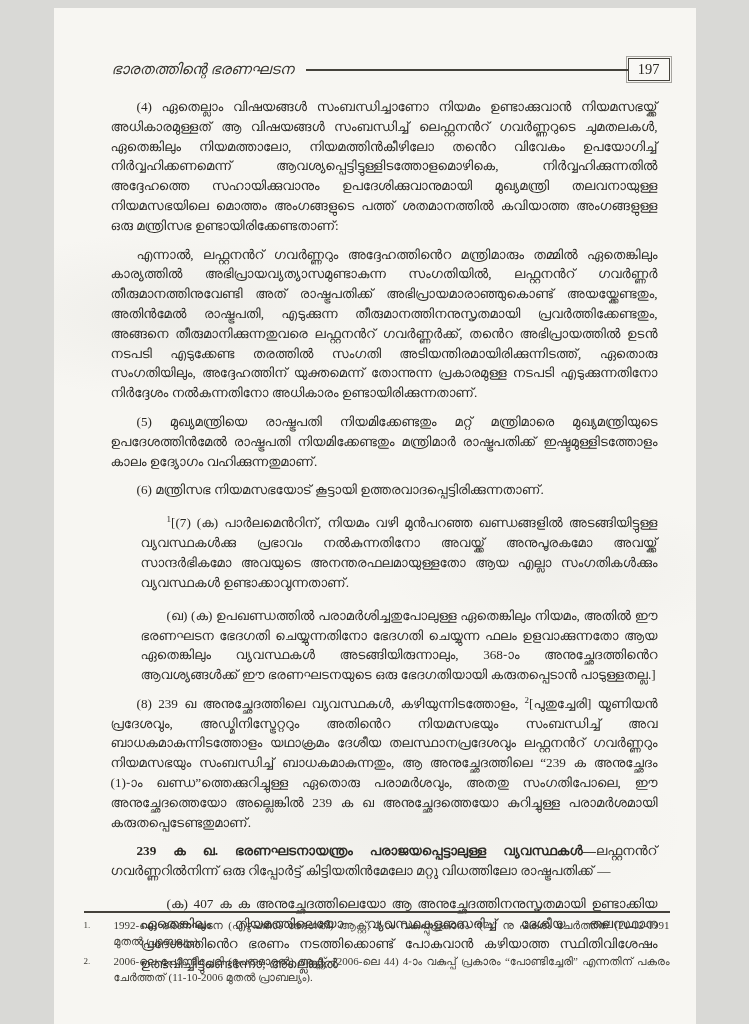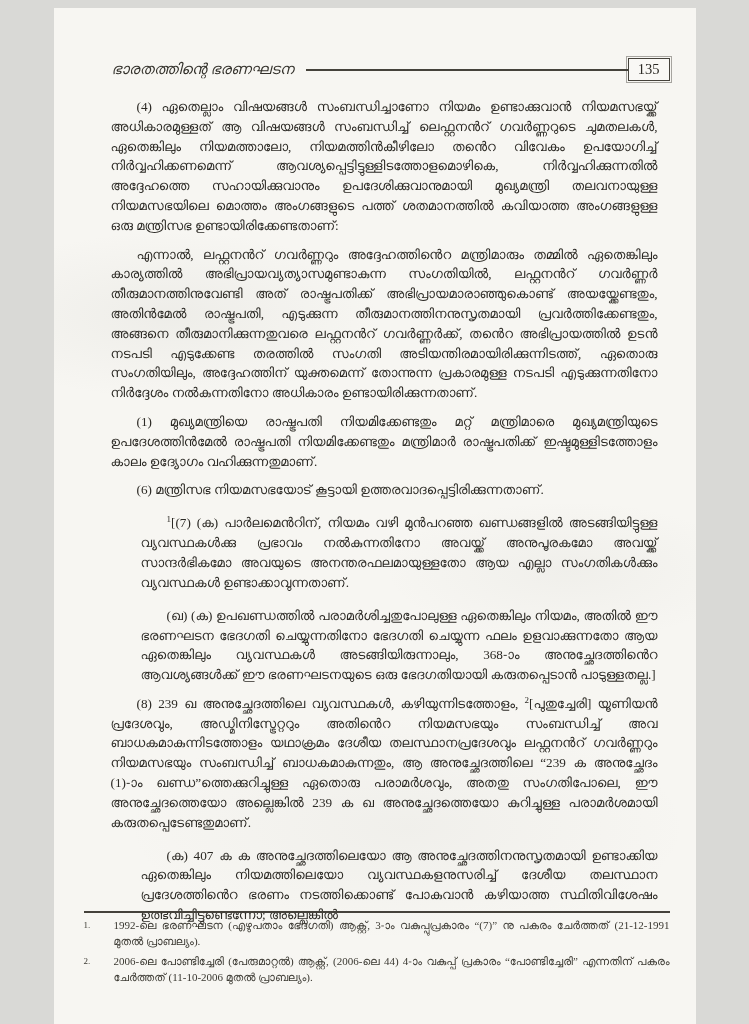--- a/index.html
+++ b/index.html
@@ -89,39 +89,40 @@
   .footnote-text { flex: 1; text-align: justify; }
 </style>
 </head>
 <body>
 
 <div class="page">
 
   <div class="header">
     <span class="header-title">ഭാരതത്തിന്റെ ഭരണഘടന</span>
     <span class="header-rule"></span>
-    <span class="page-number-box">135</span>
+    <span class="page-number-box">197</span>
   </div>
 
   <div class="body-text">
 
     <p class="para">(4) ഏതെല്ലാം വിഷയങ്ങൾ സംബന്ധിച്ചാണോ നിയമം ഉണ്ടാക്കുവാൻ നിയമസഭയ്ക്ക് അധികാരമുള്ളത് ആ വിഷയങ്ങൾ സംബന്ധിച്ച് ലെഫ്റ്റനൻറ് ഗവർണ്ണറുടെ ചുമതലകൾ, ഏതെങ്കിലും നിയമത്താലോ, നിയമത്തിൻകീഴിലോ തൻെറ വിവേകം ഉപയോഗിച്ച് നിർവ്വഹിക്കണമെന്ന് ആവശ്യപ്പെട്ടിട്ടുള്ളിടത്തോളമൊഴികെ, നിർവ്വഹിക്കുന്നതിൽ അദ്ദേഹത്തെ സഹായിക്കുവാനും ഉപദേശിക്കുവാനുമായി മുഖ്യമന്ത്രി തലവനായുള്ള നിയമസഭയിലെ മൊത്തം അംഗങ്ങളുടെ പത്ത് ശതമാനത്തിൽ കവിയാത്ത അംഗങ്ങളുള്ള ഒരു മന്ത്രിസഭ ഉണ്ടായിരിക്കേണ്ടതാണ്:</p>
 
     <p class="para">എന്നാൽ, ലഫ്റ്റനൻറ് ഗവർണ്ണറും അദ്ദേഹത്തിൻെറ മന്ത്രിമാരും തമ്മിൽ ഏതെങ്കിലും കാര്യത്തിൽ അഭിപ്രായവ്യത്യാസമുണ്ടാകുന്ന സംഗതിയിൽ, ലഫ്റ്റനൻറ് ഗവർണ്ണർ തീരുമാനത്തിനുവേണ്ടി അത് രാഷ്ട്രപതിക്ക് അഭിപ്രായമാരാഞ്ഞുകൊണ്ട് അയയ്ക്കേണ്ടതും, അതിൻമേൽ രാഷ്ട്രപതി, എടുക്കുന്ന തീരുമാനത്തിനനുസൃതമായി പ്രവർത്തിക്കേണ്ടതും, അങ്ങനെ തീരുമാനിക്കുന്നതുവരെ ലഫ്റ്റനൻറ് ഗവർണ്ണർക്ക്, തൻെറ അഭിപ്രായത്തിൽ ഉടൻ നടപടി എടുക്കേണ്ട തരത്തിൽ സംഗതി അടിയന്തിരമായിരിക്കുന്നിടത്ത്, ഏതൊരു സംഗതിയിലും, അദ്ദേഹത്തിന് യുക്തമെന്ന് തോന്നുന്ന പ്രകാരമുള്ള നടപടി എടുക്കുന്നതിനോ നിർദ്ദേശം നൽകുന്നതിനോ അധികാരം ഉണ്ടായിരിക്കുന്നതാണ്.</p>
 
-    <p class="para">(1) മുഖ്യമന്ത്രിയെ രാഷ്ട്രപതി നിയമിക്കേണ്ടതും മറ്റ് മന്ത്രിമാരെ മുഖ്യമന്ത്രിയുടെ ഉപദേശത്തിൻമേൽ രാഷ്ട്രപതി നിയമിക്കേണ്ടതും മന്ത്രിമാർ രാഷ്ട്രപതിക്ക് ഇഷ്ടമുള്ളിടത്തോളം കാലം ഉദ്യോഗം വഹിക്കുന്നതുമാണ്.</p>
+    <p class="para">(5) മുഖ്യമന്ത്രിയെ രാഷ്ട്രപതി നിയമിക്കേണ്ടതും മറ്റ് മന്ത്രിമാരെ മുഖ്യമന്ത്രിയുടെ ഉപദേശത്തിൻമേൽ രാഷ്ട്രപതി നിയമിക്കേണ്ടതും മന്ത്രിമാർ രാഷ്ട്രപതിക്ക് ഇഷ്ടമുള്ളിടത്തോളം കാലം ഉദ്യോഗം വഹിക്കുന്നതുമാണ്.</p>
 
     <p class="para">(6) മന്ത്രിസഭ നിയമസഭയോട് കൂട്ടായി ഉത്തരവാദപ്പെട്ടിരിക്കുന്നതാണ്.</p>
 
     <p class="block"><sup class="fn-ref">1</sup><span>[(7) (ക) പാർലമെൻറിന്, നിയമം വഴി മുൻപറഞ്ഞ ഖണ്ഡങ്ങളിൽ അടങ്ങിയിട്ടുള്ള വ്യവസ്ഥകൾക്കു പ്രഭാവം നൽകുന്നതിനോ അവയ്ക്ക് അനുപൂരകമോ അവയ്ക്ക് സാന്ദർഭികമോ അവയുടെ അനന്തരഫലമായുള്ളതോ ആയ എല്ലാ സംഗതികൾക്കും വ്യവസ്ഥകൾ ഉണ്ടാക്കാവുന്നതാണ്.</span></p>
 
     <p class="block">(ഖ) (ക) ഉപഖണ്ഡത്തിൽ പരാമർശിച്ചതുപോലുള്ള ഏതെങ്കിലും നിയമം, അതിൽ ഈ ഭരണഘടന ഭേദഗതി ചെയ്യുന്നതിനോ ഭേദഗതി ചെയ്യുന്ന ഫലം ഉളവാക്കുന്നതോ ആയ ഏതെങ്കിലും വ്യവസ്ഥകൾ അടങ്ങിയിരുന്നാലും, 368-ാം അനുച്ഛേദത്തിൻെറ ആവശ്യങ്ങൾക്ക് ഈ ഭരണഘടനയുടെ ഒരു ഭേദഗതിയായി കരുതപ്പെടാൻ പാടുള്ളതല്ല.]</p>
 
     <p class="para"><span>(8) 239 ഖ അനുച്ഛേദത്തിലെ വ്യവസ്ഥകൾ, കഴിയുന്നിടത്തോളം, </span><sup class="fn-ref">2</sup><span>[പുതുച്ചേരി] യൂണിയൻ പ്രദേശവും, അഡ്മിനിസ്ട്രേറ്ററും അതിൻെറ നിയമസഭയും സംബന്ധിച്ച് അവ ബാധകമാകുന്നിടത്തോളം യഥാക്രമം ദേശീയ തലസ്ഥാനപ്രദേശവും ലഫ്റ്റനൻറ് ഗവർണ്ണറും നിയമസഭയും സംബന്ധിച്ച് ബാധകമാകുന്നതും, ആ അനുച്ഛേദത്തിലെ “239 ക അനുച്ഛേദം (1)-ാം ഖണ്ഡ”ത്തെക്കുറിച്ചുള്ള ഏതൊരു പരാമർശവും, അതതു സംഗതിപോലെ, ഈ അനുച്ഛേദത്തെയോ അല്ലെങ്കിൽ 239 ക ഖ അനുച്ഛേദത്തെയോ കുറിച്ചുള്ള പരാമർശമായി കരുതപ്പെടേണ്ടതുമാണ്.</span></p>
 
+    <p class="para"><span class="lead-bold">239 ക ഖ. ഭരണഘടനായന്ത്രം പരാജയപ്പെട്ടാലുള്ള വ്യവസ്ഥകൾ—</span><span>ലഫ്റ്റനൻറ് ഗവർണ്ണറിൽനിന്ന് ഒരു റിപ്പോർട്ട് കിട്ടിയതിൻമേലോ മറ്റു വിധത്തിലോ രാഷ്ട്രപതിക്ക് —</span></p>
 
     <p class="block">(ക) 407 ക ക അനുച്ഛേദത്തിലെയോ ആ അനുച്ഛേദത്തിനനുസൃതമായി ഉണ്ടാക്കിയ ഏതെങ്കിലും നിയമത്തിലെയോ വ്യവസ്ഥകളനുസരിച്ച് ദേശീയ തലസ്ഥാന പ്രദേശത്തിൻെറ ഭരണം നടത്തിക്കൊണ്ട് പോകുവാൻ കഴിയാത്ത സ്ഥിതിവിശേഷം ഉത്ഭവിച്ചിട്ടുണ്ടെന്നോ; അല്ലെങ്കിൽ</p>
 
 
   </div>
 
   <div class="footnotes">
     <div class="footnote-row">
       <span class="footnote-marker">1.</span>
       <span class="footnote-text">1992-ലെ ഭരണഘടന (എഴുപതാം ഭേദഗതി) ആക്റ്റ്, 3-ാം വകുപ്പുപ്രകാരം “(7)” നു പകരം ചേർത്തത് (21-12-1991 മുതൽ പ്രാബല്യം).</span>

